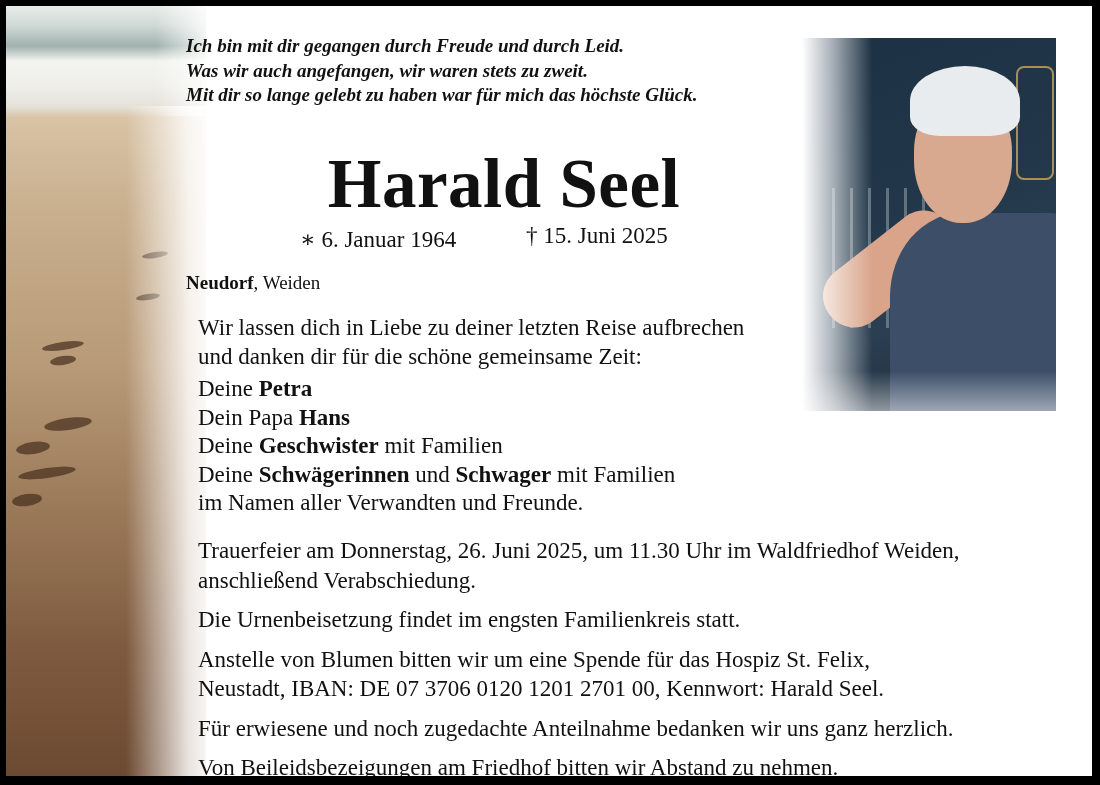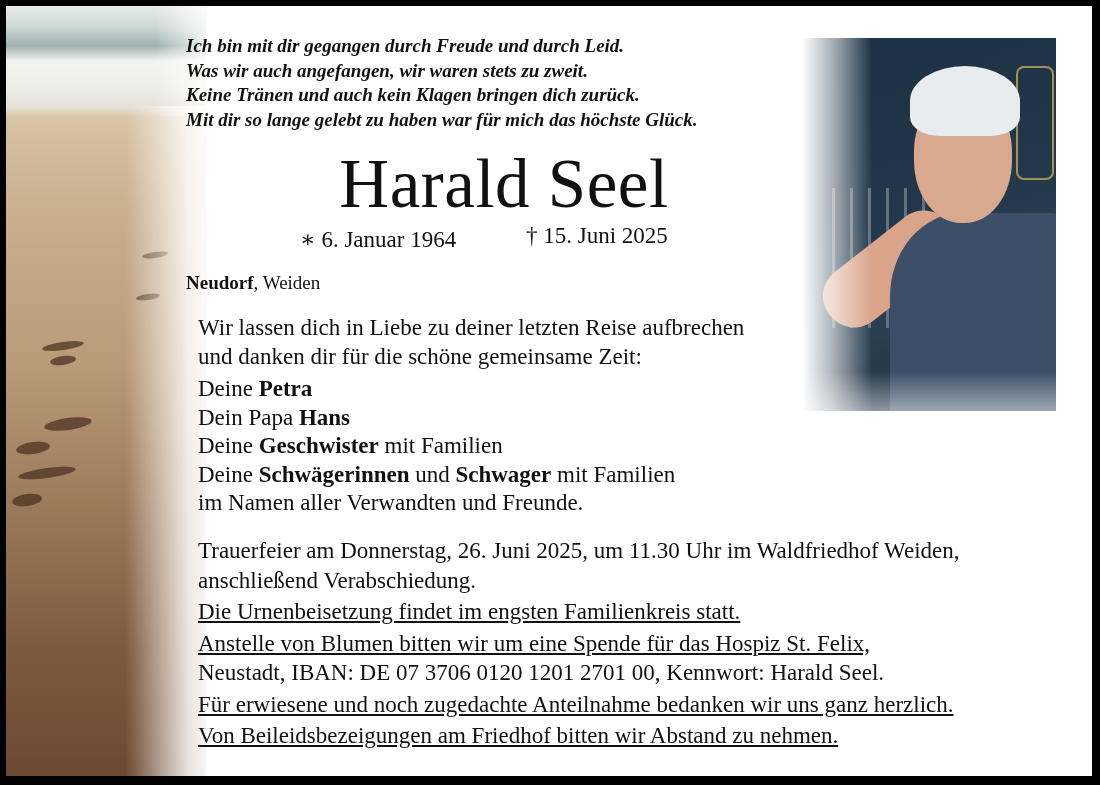--- a/index.html
+++ b/index.html
@@ -29,33 +29,33 @@
     position: absolute; background: rgba(70,45,28,0.7); border-radius: 50%;
     transform: rotate(-8deg);
   }
   .poem {
     position: absolute; left: 180px; top: 28px; width: 620px;
     font-style: italic; font-weight: bold; font-size: 19px; line-height: 24.5px;
   }
   .poem div { white-space: nowrap; }
   .name {
     position: absolute; left: 288px; top: 138px; width: 420px; text-align: center;
-    font-weight: normal; font-size: 69px; line-height: 80px; letter-spacing: 0.5px;
+    font-weight: bold; font-size: 69px; line-height: 80px; letter-spacing: 0.5px;
   }
   .dates {
     position: absolute; top: 217px; font-size: 23px; line-height: 30px; white-space: nowrap; text-align: right;
   }
   .birth { left: 294px; top: 219px; }
   .death { left: 520px; top: 215px; }
   .place { position: absolute; left: 180px; top: 262px; font-size: 19px; line-height: 30px; }
   .block { position: absolute; left: 192px; font-size: 23px; line-height: 28.5px; white-space: nowrap; }
   .intro { top: 308px; }
   .family { top: 369px; }
   .notes { top: 530px; line-height: 29.5px; }
-  .notes .gap { margin-top: 2px; text-decoration: underline; }
+  .notes .gap { margin-top: 10px; }
   b { font-weight: bold; }
   .photo {
     position: absolute; left: 796px; top: 32px; width: 254px; height: 373px; overflow: hidden;
     background: linear-gradient(160deg, #1c3244 0%, #22384a 45%, #2b3f52 70%, #1a2633 100%);
   }
   .photo .hair {
     position: absolute; left: 108px; top: 28px; width: 110px; height: 70px;
     background: #e8ecef; border-radius: 55% 55% 30% 30%;
   }
   .photo .face {
@@ -102,21 +102,20 @@
     <div class="footprint" style="left:10px;top:436px;width:34px;height:12px;"></div>
     <div class="footprint" style="left:12px;top:462px;width:58px;height:10px;"></div>
     <div class="footprint" style="left:6px;top:488px;width:30px;height:12px;"></div>
   </div>
   <div class="beach-fade"></div>
   <div class="beach-fade-top"></div>
 
   <div class="poem">
     <div>Ich bin mit dir gegangen durch Freude und durch Leid.</div>
     <div>Was wir auch angefangen, wir waren stets zu zweit.</div>
-    <div>Keine Tränen und auch kein Klagen bringen dich zurück.</div>
     <div>Mit dir so lange gelebt zu haben war für mich das höchste Glück.</div>
   </div>
 
   <div class="name">Harald Seel</div>
 
   <div class="dates birth">
     <span>∗</span>
     <span>6. Januar 1964</span>
   </div>
   <div class="dates death">

